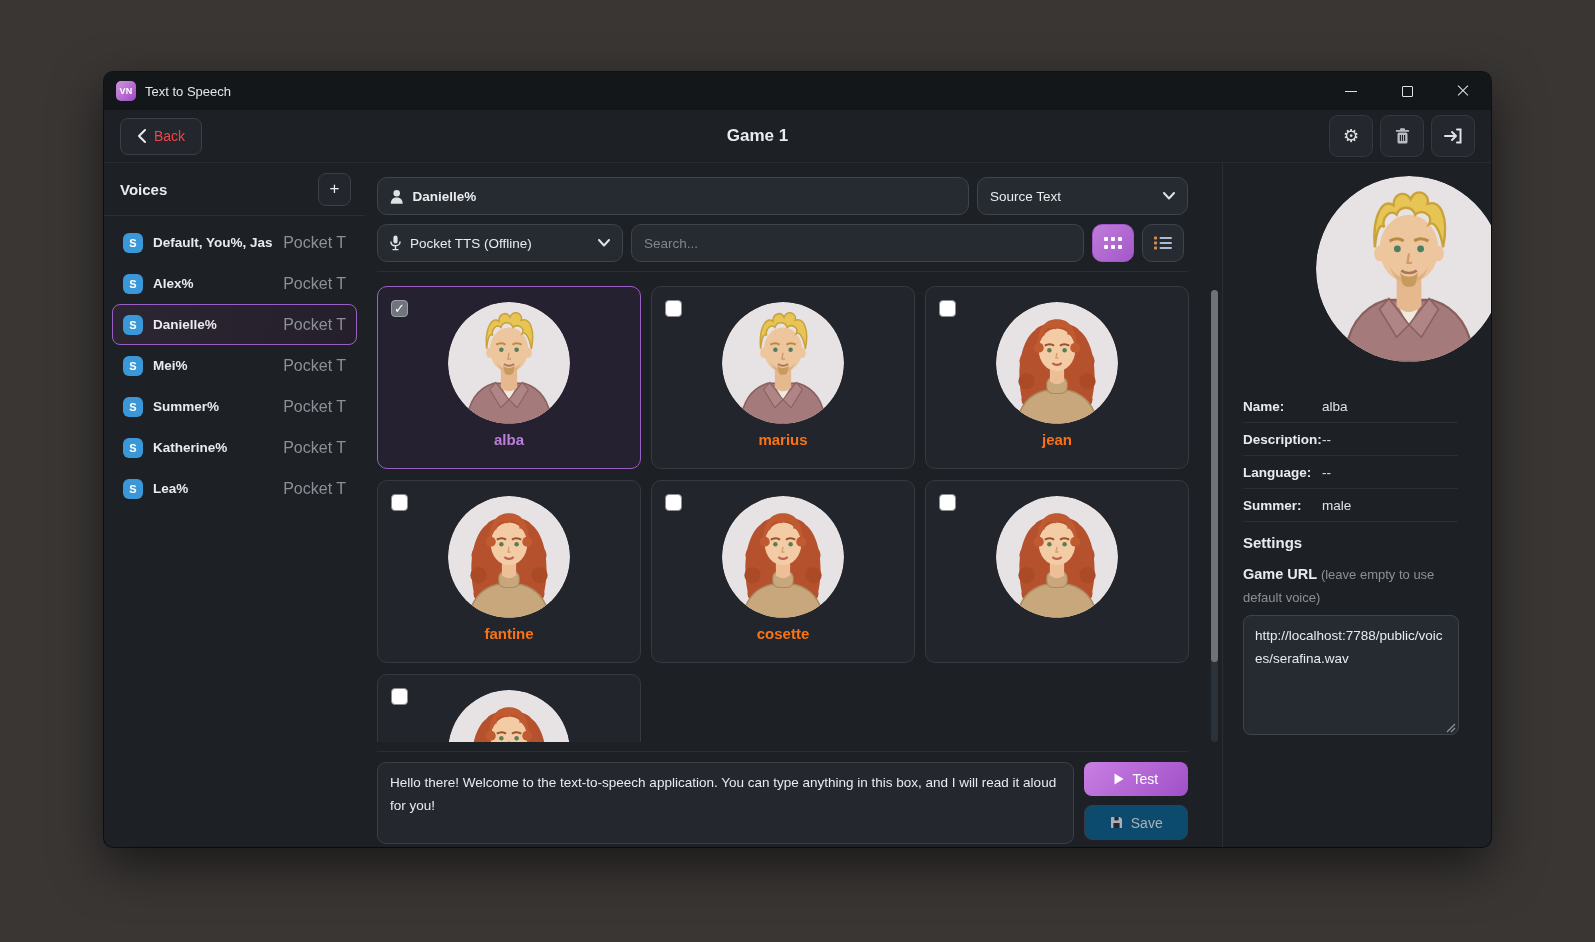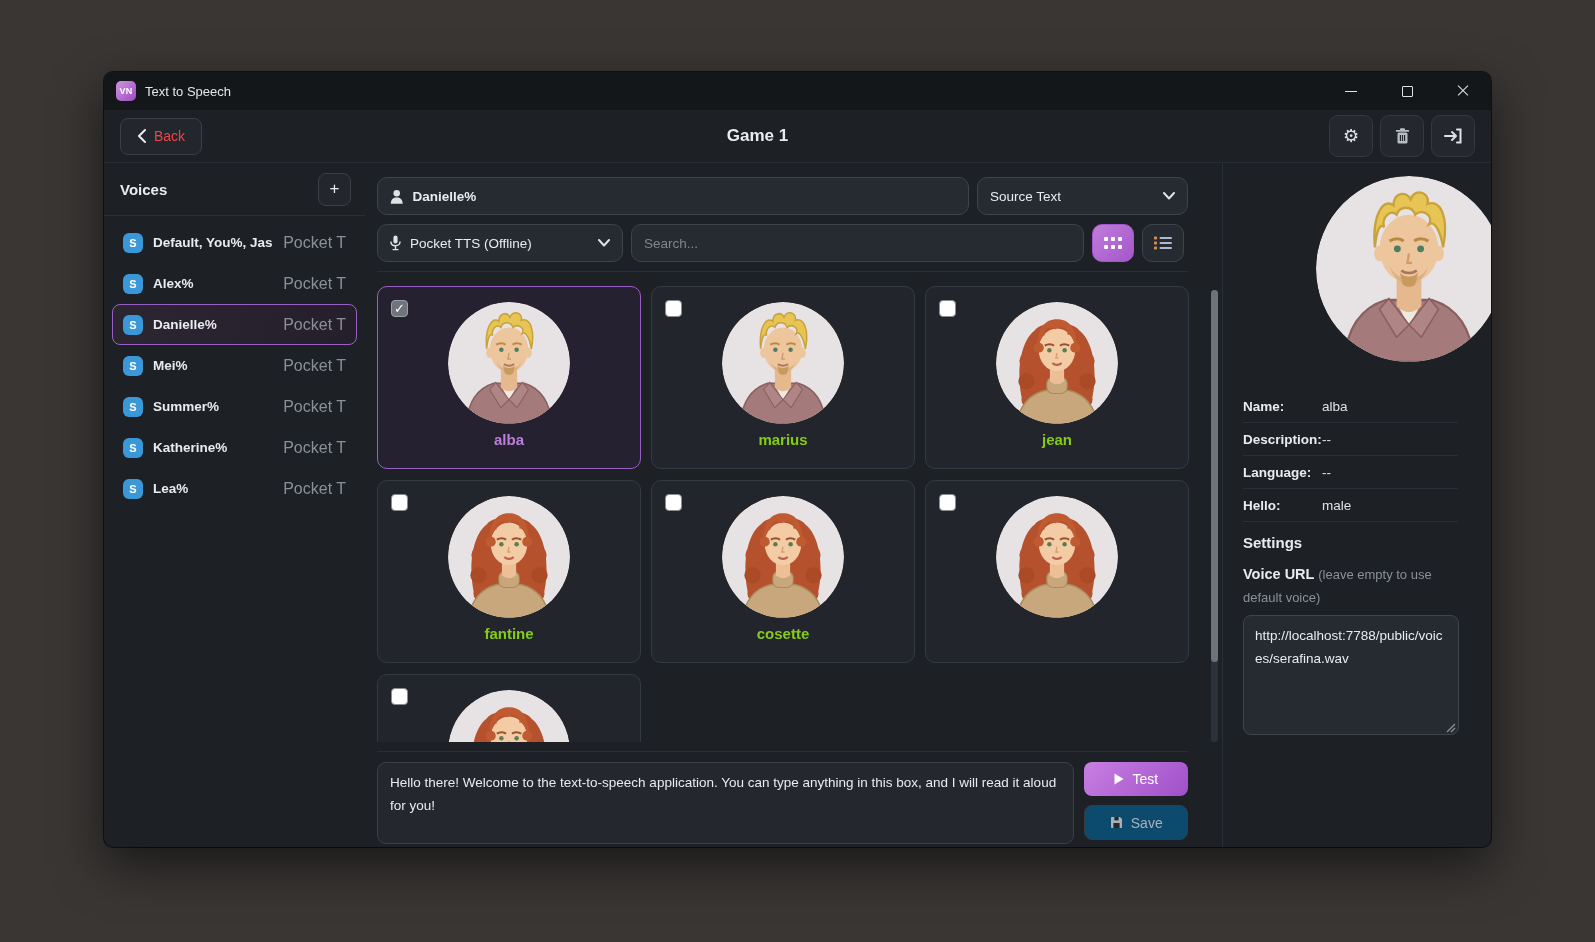--- a/index.html
+++ b/index.html
@@ -91,21 +91,21 @@
     height:183px; background:#22262c; border:1px solid #343a42; border-radius:10px;
     position:relative; display:flex; flex-direction:column; align-items:center; cursor:pointer; overflow:hidden;
   }
   .card.selected { border-color:#9a5fc4; background:#262130; }
   .cbx {
     position:absolute; left:13px; top:13px; width:17px; height:17px; border-radius:4px;
     background:#fff; border:1px solid #888d93; cursor:pointer;
   }
   .cbx.checked { background:#70757b; border-color:#9aa0a6; color:#fff; font-size:13px; line-height:15px; text-align:center; }
   .avatar { width:122px; height:122px; margin-top:15px; border-radius:50%; overflow:hidden; flex:0 0 auto; }
-  .card-name { margin-top:7px; font-size:15px; font-weight:bold; color:#84cc16; }
+  .card-name { margin-top:7px; font-size:15px; font-weight:bold; color:#f97316; }
   .card.selected .card-name { color:#bc7fd9; }
   .scrollbar { position:absolute; top:10px; bottom:0; right:0; width:7px; background:#2c323a; border-radius:4px; }
   .scroll-thumb { position:absolute; top:0; left:0; width:7px; height:372px; background:#6e7379; border-radius:4px; }
   
   .composer { display:flex; gap:10px; margin:10px 30px 0 0; flex:0 0 auto; }
   .composer textarea {
     width:707px; height:82px; resize:none; background:#24282e; border:1px solid #3a4046; border-radius:9px;
     color:#e9ebee; font-size:13.5px; line-height:1.7; padding:9px 12px; outline:none; font-family:inherit; overflow:hidden;
   }
   .composer-btns { display:flex; flex-direction:column; gap:9px; width:105px; }
@@ -453,27 +453,27 @@
         </div>
         <div class="frow">
           <span class="flabel">Description:</span>
           <span class="fvalue">--</span>
         </div>
         <div class="frow">
           <span class="flabel">Language:</span>
           <span class="fvalue">--</span>
         </div>
         <div class="frow">
-          <span class="flabel">Hello:</span>
+          <span class="flabel">Summer:</span>
           <span class="fvalue">male</span>
         </div>
       </div>
       <div class="settings-title">Settings</div>
       <div class="url-label">
-        <b>Voice URL</b>
+        <b>Game URL</b>
         <span class="url-hint">(leave empty to use default voice)</span>
       </div>
       <div class="url-box">
         <textarea style="">http://localhost:7788/public/voices/serafina.wav</textarea>
         <svg class="resize-grip" width="10" height="10" viewBox="0 0 10 10">
           <line x1="1" y1="9" x2="9" y2="1" stroke="#8a9097" stroke-width="1.2"></line>
           <line x1="5" y1="9" x2="9" y2="5" stroke="#8a9097" stroke-width="1.2"></line>
         </svg>
       </div>
     </div>

